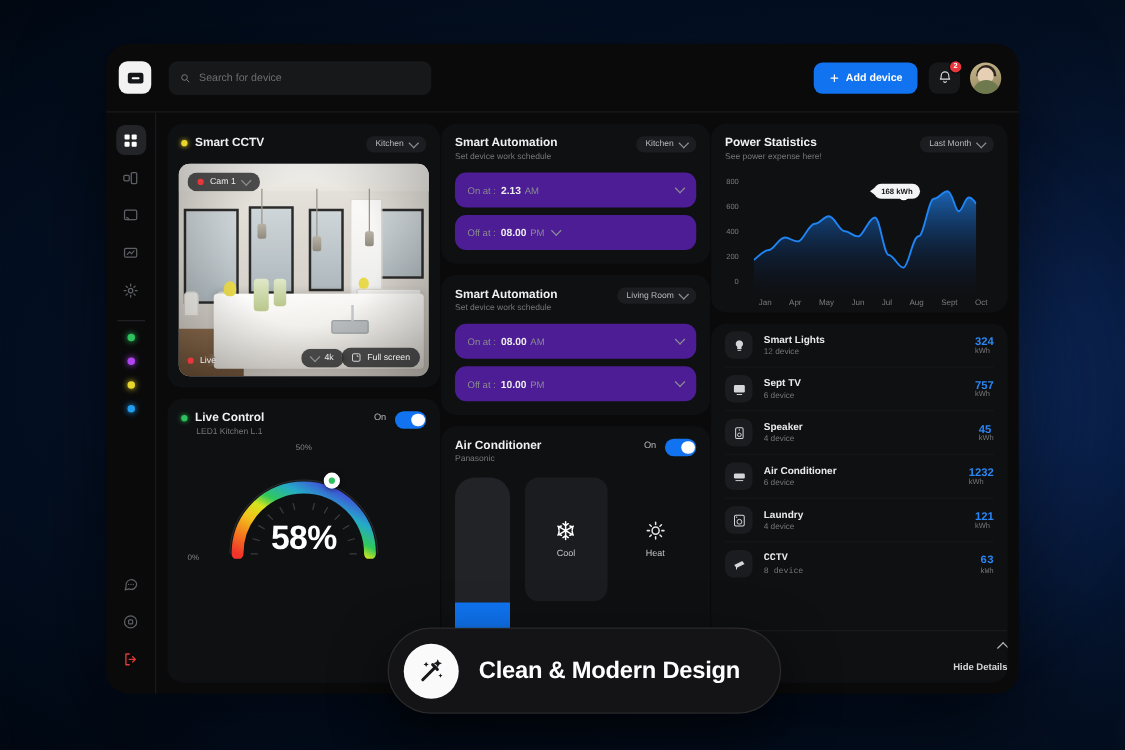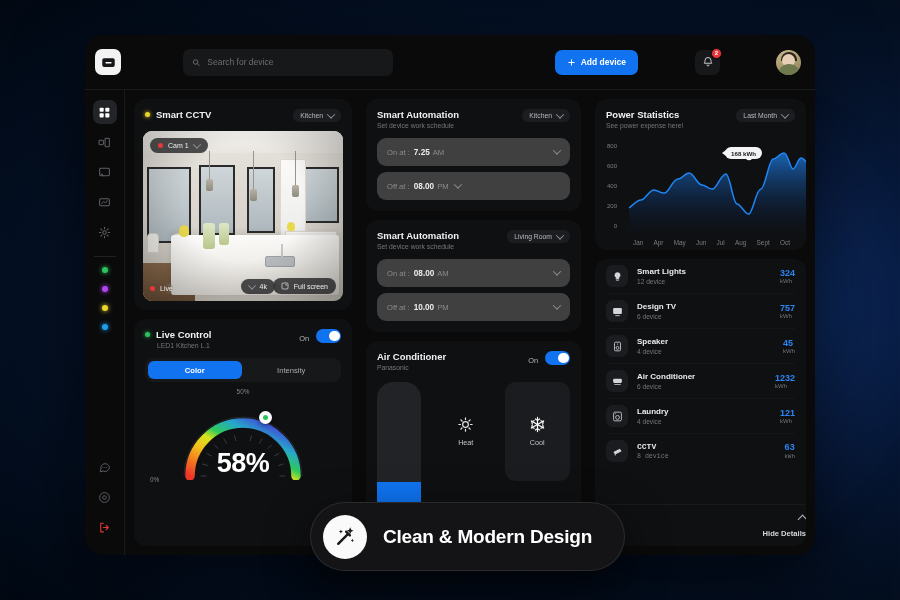--- a/index.html
+++ b/index.html
@@ -14,21 +14,21 @@
     filter:blur(10px);pointer-events:none;}
   .bg-glow2{position:absolute;width:300px;height:300px;left:60px;top:330px;border-radius:50%;
     background:radial-gradient(circle,rgba(20,60,150,0.20) 0%,rgba(0,0,0,0) 70%);pointer-events:none;}
 
   
   .app{position:absolute;left:85px;top:35px;width:730px;height:520px;background:#0a0a0b;
     border-radius:18px;overflow:hidden;box-shadow:0 26px 70px rgba(0,0,0,.66);display:flex;flex-direction:column;}
 
   
   .topbar{height:55px;display:flex;align-items:center;padding:0 14px 0 10px;
-    border-bottom:1px solid #191a1c;flex-shrink:0;gap:48px;}
+    border-bottom:1px solid #191a1c;flex-shrink:0;}
   .logo{width:26px;height:26px;border-radius:7px;background:#f2f2f2;display:flex;align-items:center;
     justify-content:center;flex-shrink:0;margin-right:12px;}
   .logo svg{width:15px;height:15px;}
   .search{flex:0 0 auto;width:210px;height:27px;background:#17181a;border-radius:7px;display:flex;
     align-items:center;padding:0 9px;gap:7px;margin-left:2px;}
   .search input{background:none;border:none;outline:none;color:#cfcfd2;font-size:8.5px;
     font-family:"Liberation Sans",sans-serif;width:100%;}
   .search input::placeholder{color:#6d6e73;}
   .spacer{flex:1;}
   .add-btn{height:25px;background:#1273f0;border-radius:7px;color:#fff;font-size:8.5px;font-weight:bold;
@@ -56,21 +56,21 @@
     align-items:center;padding-top:10px;padding-bottom:10px;}
   .nav-ic{width:24px;height:24px;border-radius:7px;display:flex;align-items:center;justify-content:center;
     margin-bottom:6px;cursor:pointer;color:#5e6066;}
   .nav-ic.active{background:#232427;color:#fff;}
   .nav-ic svg{width:13px;height:13px;}
   .nav-div{width:22px;height:1px;background:#202124;margin:6px 0 10px;}
   .dot{width:6px;height:6px;border-radius:50%;margin-bottom:13px;cursor:pointer;}
   .nav-bot{margin-top:auto;display:flex;flex-direction:column;align-items:center;}
 
   
-  .main{flex:1;display:flex;gap:14px;padding:9px;min-width:0;}
+  .main{flex:1;display:flex;gap:1px;padding:9px;min-width:0;}
   .col{display:flex;flex-direction:column;gap:9px;min-width:0;}
   .col-a{width:218px;}
   .col-b{width:215px;}
   .col-c{flex:1;}
   .card{background:#0f1012;border-radius:12px;overflow:hidden;}
 
   .card-hd{display:flex;align-items:flex-start;justify-content:space-between;padding:10px 11px 0;}
   .card-ttl{font-size:9.5px;font-weight:bold;color:#f0f0f2;display:flex;align-items:center;gap:6px;}
   .card-sub{font-size:6.8px;color:#75767b;margin-top:2px;}
   .pill{background:#1c1d20;border-radius:6px;padding:3px 7px;font-size:6.8px;color:#b9babd;display:flex;
@@ -101,28 +101,28 @@
   .flw{position:absolute;width:10px;height:12px;border-radius:50% 50% 40% 40%;background:#e8d84c;}
   .chair{position:absolute;width:16px;height:24px;border-radius:4px 4px 1px 1px;background:#f2f0ec;
     border:1px solid #d8d4cc;}
   .cab{position:absolute;background:linear-gradient(180deg,#fbfaf8,#ececea);border:1px solid #dcd9d3;}
   .ovr{position:absolute;background:rgba(22,22,24,.74);border-radius:11px;
     display:flex;align-items:center;gap:5px;padding:4px 8px;color:#ececee;font-size:7px;
     backdrop-filter:blur(3px);cursor:pointer;white-space:nowrap;}
   .vig{position:absolute;inset:0;background:radial-gradient(ellipse at 50% 42%,rgba(0,0,0,0) 42%,rgba(0,0,0,.28) 100%);}
 
   
-  .auto-row{background:#404040;border-radius:9px;height:28px;display:flex;align-items:center;
+  .auto-row{background:#4c1d95;border-radius:9px;height:28px;display:flex;align-items:center;
     padding:0 10px;font-size:7.6px;color:#8b8c91;cursor:pointer;}
   .auto-row b{color:#ededef;font-weight:bold;margin:0 3px 0 4px;font-size:8.2px;}
   .auto-row .chev{margin-left:auto;}
   .auto-row.inline .chev{margin-left:6px;}
 
   
-  .tg-wrap{display:flex;align-items:flex-end;gap:7px;}
+  .tg-wrap{display:flex;align-items:flex-start;gap:7px;}
   .tg-lbl{font-size:7.4px;color:#b5b6bb;}
   .tg{width:25px;height:13.5px;border-radius:8px;background:#1273f0;position:relative;cursor:pointer;}
   .tg::after{content:"";position:absolute;width:10.5px;height:10.5px;border-radius:50%;background:#fff;
     top:1.5px;right:1.5px;}
 
   
   .seg{display:flex;background:#171819;border-radius:8px;padding:3px;margin:9px 11px 0;gap:3px;}
   .seg-b{flex:1;height:18px;border-radius:6px;display:flex;align-items:center;justify-content:center;
     font-size:7.6px;color:#a9aaaf;cursor:pointer;}
   .seg-b.on{background:#1273f0;color:#fff;font-weight:bold;}
@@ -363,24 +363,20 @@
               <div class="card-ttl">
                 <span class="live-dot" style="background:#2ec25e;box-shadow:0 0 4px #2ec25e;"></span>
                 <span>Live Control</span>
               </div>
               <div class="card-sub" style="margin-left:12px;">LED1 Kitchen L.1</div>
             </div>
             <div class="tg-wrap">
               <span class="tg-lbl">On</span>
               <div class="tg"></div>
             </div>
-          </div>
-          <div class="seg">
-            <div class="seg-b on">Color</div>
-            <div class="seg-b">Intensity</div>
           </div>
           <div class="gauge">
             <svg width="150" height="88" viewBox="0 0 150 88">
               <defs>
                 <linearGradient id="rb" x1="0" y1="1" x2="1" y2="0" gradientUnits="objectBoundingBox">
                   <stop offset="0" stop-color="#f0342a"></stop>
                     <stop offset="0.16" stop-color="#f47a1e"></stop>
                   <stop offset="0.32" stop-color="#f2c21c"></stop>
                     <stop offset="0.45" stop-color="#d6e41c"></stop>
                   <stop offset="0.55" stop-color="#2fc95c"></stop>
@@ -425,21 +421,21 @@
               <div class="card-sub">Set device work schedule</div>
             </div>
             <div class="pill">
               <span>Kitchen</span>
               <i class="chev"></i>
             </div>
           </div>
           <div style="padding:9px 11px 11px;display:flex;flex-direction:column;gap:6px;">
             <div class="auto-row">
               <span>On at :</span>
-              <b>7.25</b>
+              <b>2.13</b>
               <span>AM</span>
               <i class="chev"></i>
             </div>
             <div class="auto-row inline">
               <span>Off at :</span>
               <b>08.00</b>
               <span>PM</span>
               <i class="chev" style="margin-left:6px;"></i>
             </div>
           </div>
@@ -483,37 +479,37 @@
               <div class="tg"></div>
             </div>
           </div>
           <div class="ac-body">
             <div class="therm">
               <div class="therm-fill" style="height:26%;">
                 <span>18°</span>
               </div>
             </div>
             <div class="modes">
-              <div class="mode">
-                <svg width="17" height="17" viewBox="0 0 24 24" fill="none">
-                    <circle cx="12" cy="12" r="4" stroke="#e4e5e8" stroke-width="1.7"></circle>
-                    <path d="M12 2.6v2.4M12 19v2.4M21.4 12H19M5 12H2.6M18.6 5.4l-1.7 1.7M7.1 16.9l-1.7 1.7M18.6 18.6l-1.7-1.7M7.1 7.1L5.4 5.4" stroke="#e4e5e8" stroke-width="1.7" stroke-linecap="round"></path>
-                  </svg>
-                <span class="mode-lbl">Heat</span>
-              </div>
               <div class="mode sel">
                 <svg width="17" height="17" viewBox="0 0 24 24" fill="none">
                     <g stroke="#fff" stroke-width="1.7" stroke-linecap="round">
                       <path d="M12 2v20M3.3 7l17.4 10M3.3 17l17.4-10"></path>
                       <path d="M9 4.2l3 2 3-2M9 19.8l3-2 3 2"></path>
                       <path d="M4.6 11.3l-.6-3.4 3.2-1.2M19.4 12.7l.6 3.4-3.2 1.2"></path>
                       <path d="M19.4 11.3l.6-3.4-3.2-1.2M4.6 12.7l-.6 3.4 3.2 1.2"></path>
                     </g>
                   </svg>
                 <span class="mode-lbl">Cool</span>
+              </div>
+              <div class="mode">
+                <svg width="17" height="17" viewBox="0 0 24 24" fill="none">
+                    <circle cx="12" cy="12" r="4" stroke="#e4e5e8" stroke-width="1.7"></circle>
+                    <path d="M12 2.6v2.4M12 19v2.4M21.4 12H19M5 12H2.6M18.6 5.4l-1.7 1.7M7.1 16.9l-1.7 1.7M18.6 18.6l-1.7-1.7M7.1 7.1L5.4 5.4" stroke="#e4e5e8" stroke-width="1.7" stroke-linecap="round"></path>
+                  </svg>
+                <span class="mode-lbl">Heat</span>
               </div>
               <div class="mode">
                 <svg width="17" height="17" viewBox="0 0 24 24" fill="none">
                     <path d="M12 3.2C12 3.2 5.8 10 5.8 14.4a6.2 6.2 0 1012.4 0C18.2 10 12 3.2 12 3.2z" stroke="#e4e5e8" stroke-width="1.7" stroke-linejoin="round"></path>
                   </svg>
                 <span class="mode-lbl"></span>
               </div>
               <div class="mode">
                 <svg width="17" height="17" viewBox="0 0 24 24" fill="none">
                     <path d="M4.5 20L12 4l7.5 16M7.8 14.5h8.4" stroke="#e4e5e8" stroke-width="2" stroke-linecap="round" stroke-linejoin="round"></path>
@@ -589,21 +585,21 @@
                 </div>
             </div>
             <div class="dev">
               <div class="dev-ic">
                   <svg viewBox="0 0 24 24" fill="none">
                     <rect x="2.5" y="4.5" width="19" height="13" rx="2.4" fill="currentColor"></rect>
                     <path d="M8 21h8" stroke="currentColor" stroke-width="1.9" stroke-linecap="round"></path>
                   </svg>
                 </div>
               <div>
-                  <div class="dev-nm">Design TV</div>
+                  <div class="dev-nm">Sept TV</div>
                    <div class="dev-ct">6 device</div>
                 </div>
               <div class="dev-val">
                   <div class="dev-kwh">757</div>
                    <div class="dev-unit">kWh</div>
                 </div>
             </div>
             <div class="dev">
               <div class="dev-ic">
                   <svg viewBox="0 0 24 24" fill="none">

